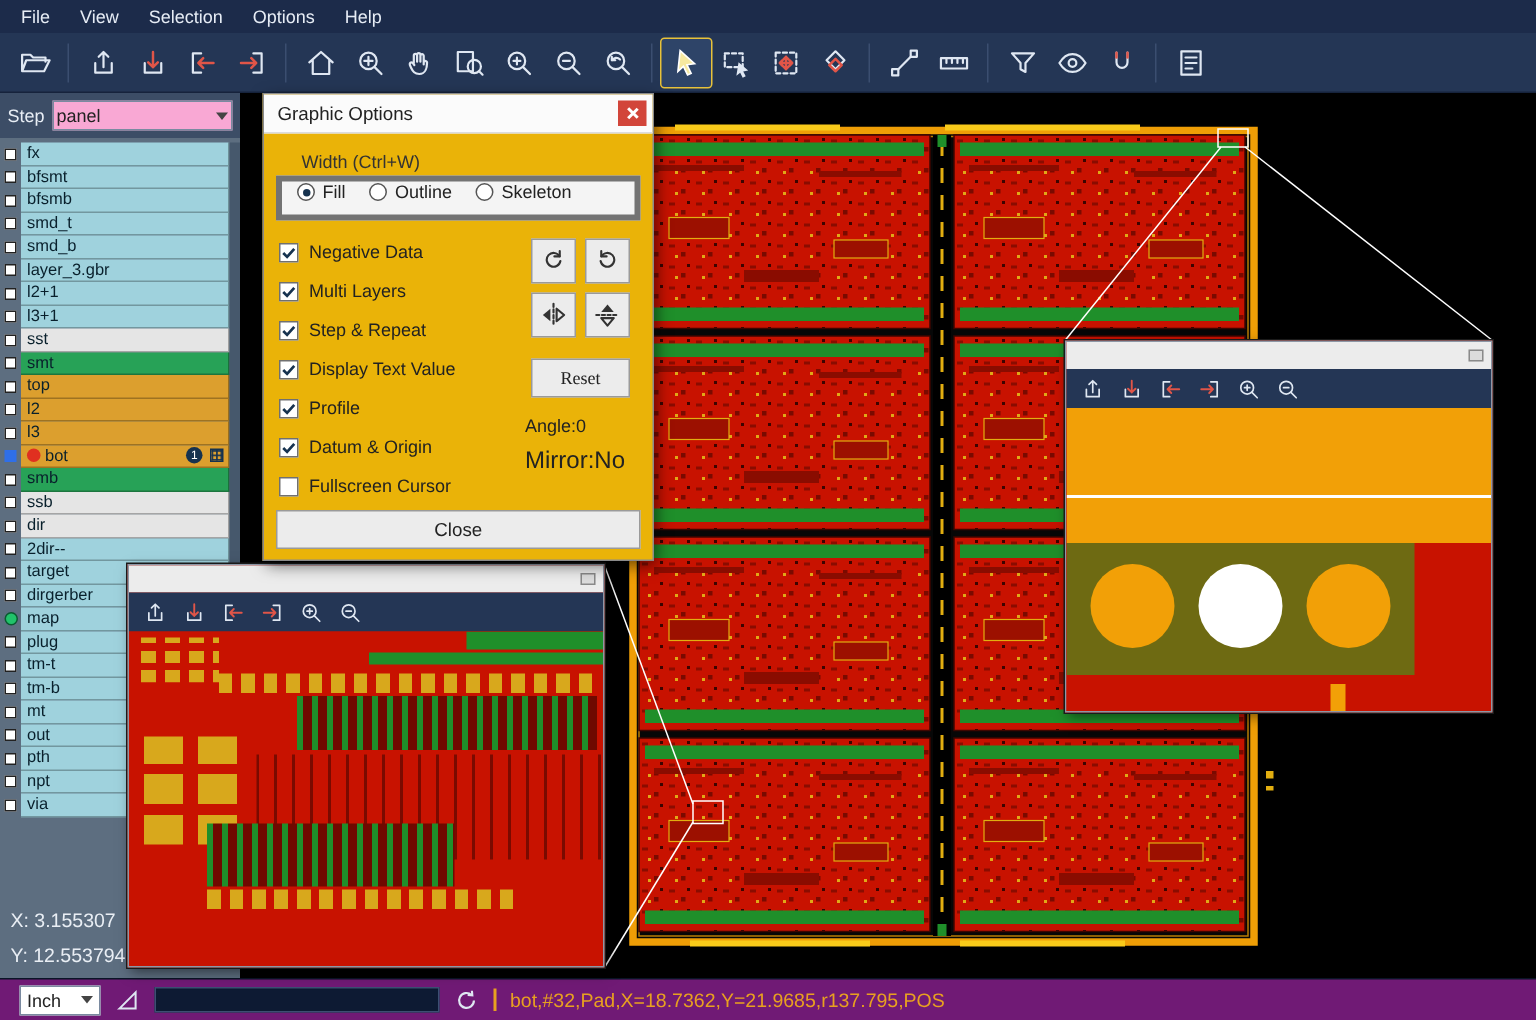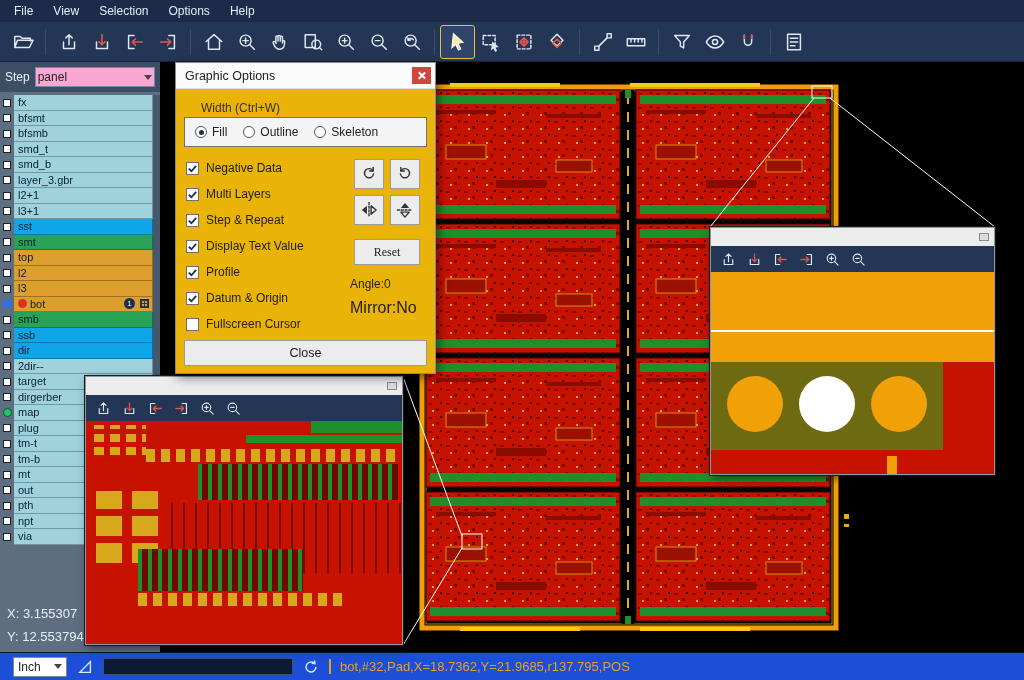--- a/index.html
+++ b/index.html
@@ -24,21 +24,21 @@
   .step-select{flex:1;height:20px;background:#f9a8d4;border:1px solid #7a8aa0;display:flex;align-items:center;justify-content:space-between;padding:0 2px;font-size:12px;color:#222}
   .chev{width:0;height:0;border-left:4px solid transparent;border-right:4px solid transparent;border-top:5px solid #444}
   #layer-list{position:absolute;top:33px;left:0;width:153px}
   .layer-row{height:15.5px;display:flex;align-items:stretch}
   .lr-check{width:14px;display:flex;align-items:center;justify-content:center;gap:1px}
   .lr-box{width:8px;height:8px;background:#fff;border:1px solid #222}
   .lr-label{flex:1;display:flex;align-items:center;gap:3px;padding-left:4px;font-size:11px;color:#09202c;border-bottom:1px solid rgba(0,0,0,.28);border-right:1px solid rgba(0,0,0,.3);overflow:hidden;white-space:nowrap}
   .lr-cyan{background:#9fd2dd}
   .lr-green{background:#27a257}
   .lr-orange{background:#dc9f2e}
-  .lr-white{background:#0ea5e9}
+  .lr-white{background:#e5e5e5}
   .lr-badge{margin-left:auto;margin-right:2px;min-width:11px;height:11px;border-radius:50%;background:#16324f;color:#fff;font-size:8px;display:flex;align-items:center;justify-content:center}
   .lr-grid{width:9px;height:9px;margin-right:3px;border:1px solid #16324f;background-image:linear-gradient(rgba(22,50,79,.9) 1px,transparent 1px),linear-gradient(90deg,rgba(22,50,79,.9) 1px,transparent 1px);background-size:3px 3px;flex:0 0 auto}
   .ind-blue{width:8px;height:8px;background:#2f6fe8}
   .ind-green{width:9px;height:9px;border-radius:50%;background:#21c26a;border:1px solid #0a5a30}
   .ind-red{width:9px;height:9px;border-radius:50%;background:#e03020;flex:0 0 auto}
   #layer-scroll{position:absolute;top:33px;left:153px;width:7px;height:450px;background:#46586c}
   #coords{position:absolute;left:7px;top:540px;color:#e9eef4;font-size:13px;line-height:23px}
 
   
   #canvas-svg{position:absolute;left:160px;top:62px;z-index:1}
@@ -78,38 +78,38 @@
   
   #dialog{position:absolute;left:175px;top:62px;width:261px;height:312px;background:#eab308;border:1px solid #8a8a8a;box-shadow:2px 3px 10px rgba(0,0,0,.55);z-index:20}
   .dlg-title{height:26px;background:#fbfbfb;border-bottom:1px solid #dcdcdc;display:flex;align-items:center;justify-content:space-between;padding:0 4px 0 9px}
   .dlg-title-text{font-size:12.5px;color:#222}
   .dlg-close{width:19px;height:17px;background:#d2453a;display:flex;align-items:center;justify-content:center}
   .x-glyph{position:relative;width:9px;height:9px;display:inline-block}
   .x-glyph::before,.x-glyph::after{content:"";position:absolute;left:4px;top:0;width:1.6px;height:9px;background:#fff}
   .x-glyph::before{transform:rotate(45deg)}
   .x-glyph::after{transform:rotate(-45deg)}
   .dlg-width{position:absolute;left:25px;top:38px;font-size:12px;color:#333}
-  .radio-box{position:absolute;left:8px;top:54px;width:243px;height:30px;border:1px solid #737373;background:#f4f4f4;display:flex;align-items:center;gap:16px;padding-left:10px}
+  .radio-box{position:absolute;left:8px;top:54px;width:243px;height:30px;border:4px solid #737373;background:#f4f4f4;display:flex;align-items:flex-start;gap:16px;padding-left:10px}
   .radio-item{display:flex;align-items:center;gap:5px;font-size:12px;color:#222}
   .radio-circle{width:12px;height:12px;border:1px solid #555;border-radius:50%;background:#fff;position:relative}
   .radio-circle.sel::after{content:"";position:absolute;left:3px;top:3px;width:5px;height:5px;border-radius:50%;background:#16324f}
   .chk-col{position:absolute;left:10px;top:92px}
   .chk-item{display:flex;align-items:center;gap:7px;height:26px;font-size:12px;color:#222}
   .chk-box{width:13px;height:13px;background:#fff;border:1px solid #707070;display:flex;align-items:center;justify-content:center}
   .chk-box svg{width:11px;height:11px;display:block}
   .tool-grid{position:absolute;left:178px;top:96px;display:grid;grid-template-columns:30px 30px;grid-auto-rows:30px;gap:6px}
   .xf-btn{background:#ececec;border:1px solid #9a9a9a;display:flex;align-items:center;justify-content:center;padding:0}
   .xf-btn svg{width:20px;height:20px;display:block}
   .reset-btn{position:absolute;left:178px;top:176px;width:66px;height:26px;background:#ececec;border:1px solid #9a9a9a;font-size:12px;font-family:Liberation Serif, serif;color:#222}
   .angle-text{position:absolute;left:174px;top:214px;font-size:12px;color:#222}
   .mirror-text{position:absolute;left:174px;top:236px;font-size:16px;color:#222}
   .close-btn{position:absolute;left:8px;top:277px;width:243px;height:26px;background:#ececec;border:1px solid #9a9a9a;font-size:12.5px;font-family:inherit;color:#222}
 
   
-  #statusbar{position:absolute;left:0;bottom:0;width:100%;height:28px;background:#1d4ed8;border-top:1px solid #0a1426;display:flex;align-items:center;gap:9px;padding-left:13px;z-index:6}
+  #statusbar{position:absolute;left:0;bottom:0;width:100%;height:28px;background:#701a75;border-top:1px solid #0a1426;display:flex;align-items:center;gap:9px;padding-left:13px;z-index:6}
   .sb-unit{width:54px;height:20px;background:#fff;border:1px solid #7a8aa0;display:flex;align-items:center;justify-content:space-between;padding:0 4px;font-size:12px;color:#222}
   .sb-icon svg{width:18px;height:18px;display:block}
   .cmd-input{width:190px;height:17px;background:#0d1a33;border:1px solid #3c4f73;color:#cfe0f5;font-size:11px;padding:0 4px}
   .sb-divider{width:2px;height:15px;background:#e8a020}
   .sb-msg{color:#e8a020;font-size:13px;white-space:nowrap}
 </style>
 </head>
 <body>
 
 <div id="app">

